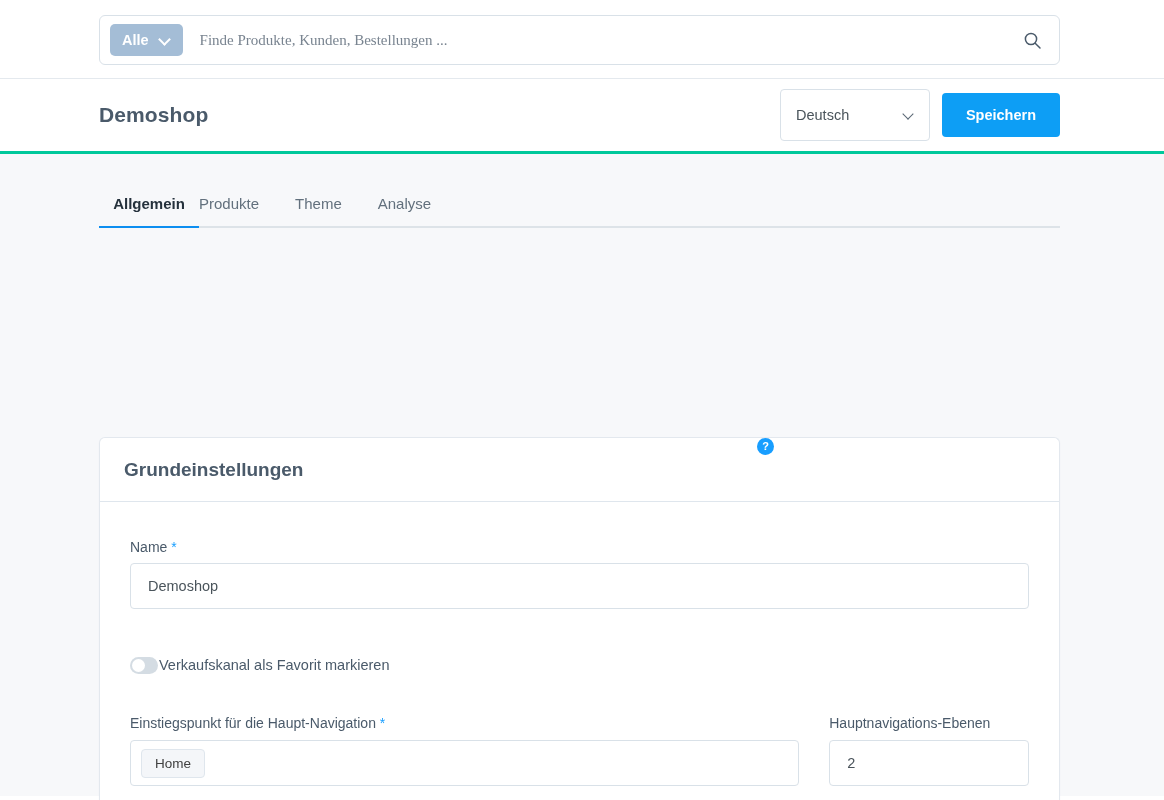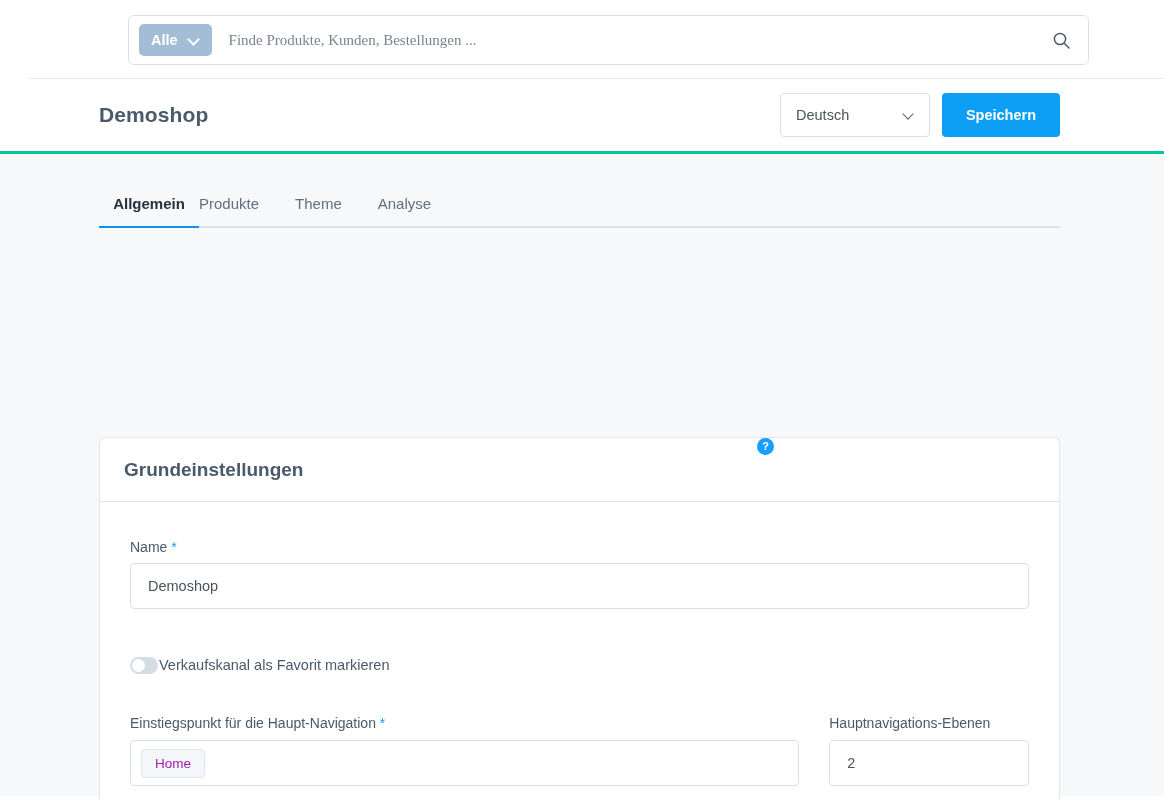--- a/index.html
+++ b/index.html
@@ -15,21 +15,20 @@
 
   
   .topbar {
     height: 79px;
     background: #ffffff;
     border-bottom: 1px solid #e4e9ee;
     display: flex;
     align-items: center;
     justify-content: center;
     position: relative;
-    margin-left: 29px;
   }
   .search-wrap {
     position: absolute;
     left: 99px;
     top: 15px;
     width: 961px;
     height: 50px;
     background: #ffffff;
     border: 1px solid #d9e1e8;
     border-radius: 6px;
@@ -105,21 +104,21 @@
   }
   .header-actions {
     position: absolute;
     right: 104px;
     display: flex;
     align-items: center;
     gap: 12px;
   }
   .lang-select {
     width: 150px;
-    height: 44px;
+    height: 52px;
     background: #ffffff;
     border: 1px solid #d9e1e8;
     border-radius: 4px;
     display: flex;
     align-items: center;
     justify-content: space-between;
     padding: 0 14px 0 15px;
     font-size: 14.5px;
     color: #4a545b;
     cursor: pointer;
@@ -302,21 +301,21 @@
     align-items: center;
     padding: 0 10px;
     cursor: text;
   }
   .chip {
     background: #f4f6f9;
     border: 1px solid #dfe6ed;
     border-radius: 4px;
     padding: 6px 13px;
     font-size: 13.5px;
-    color: #a21caf;
+    color: #404040;
     cursor: pointer;
   }
 </style>
 </head>
 <body>
 
 <div class="topbar">
   <div class="search-wrap">
     <button class="scope-btn">
       <span>Alle</span>

